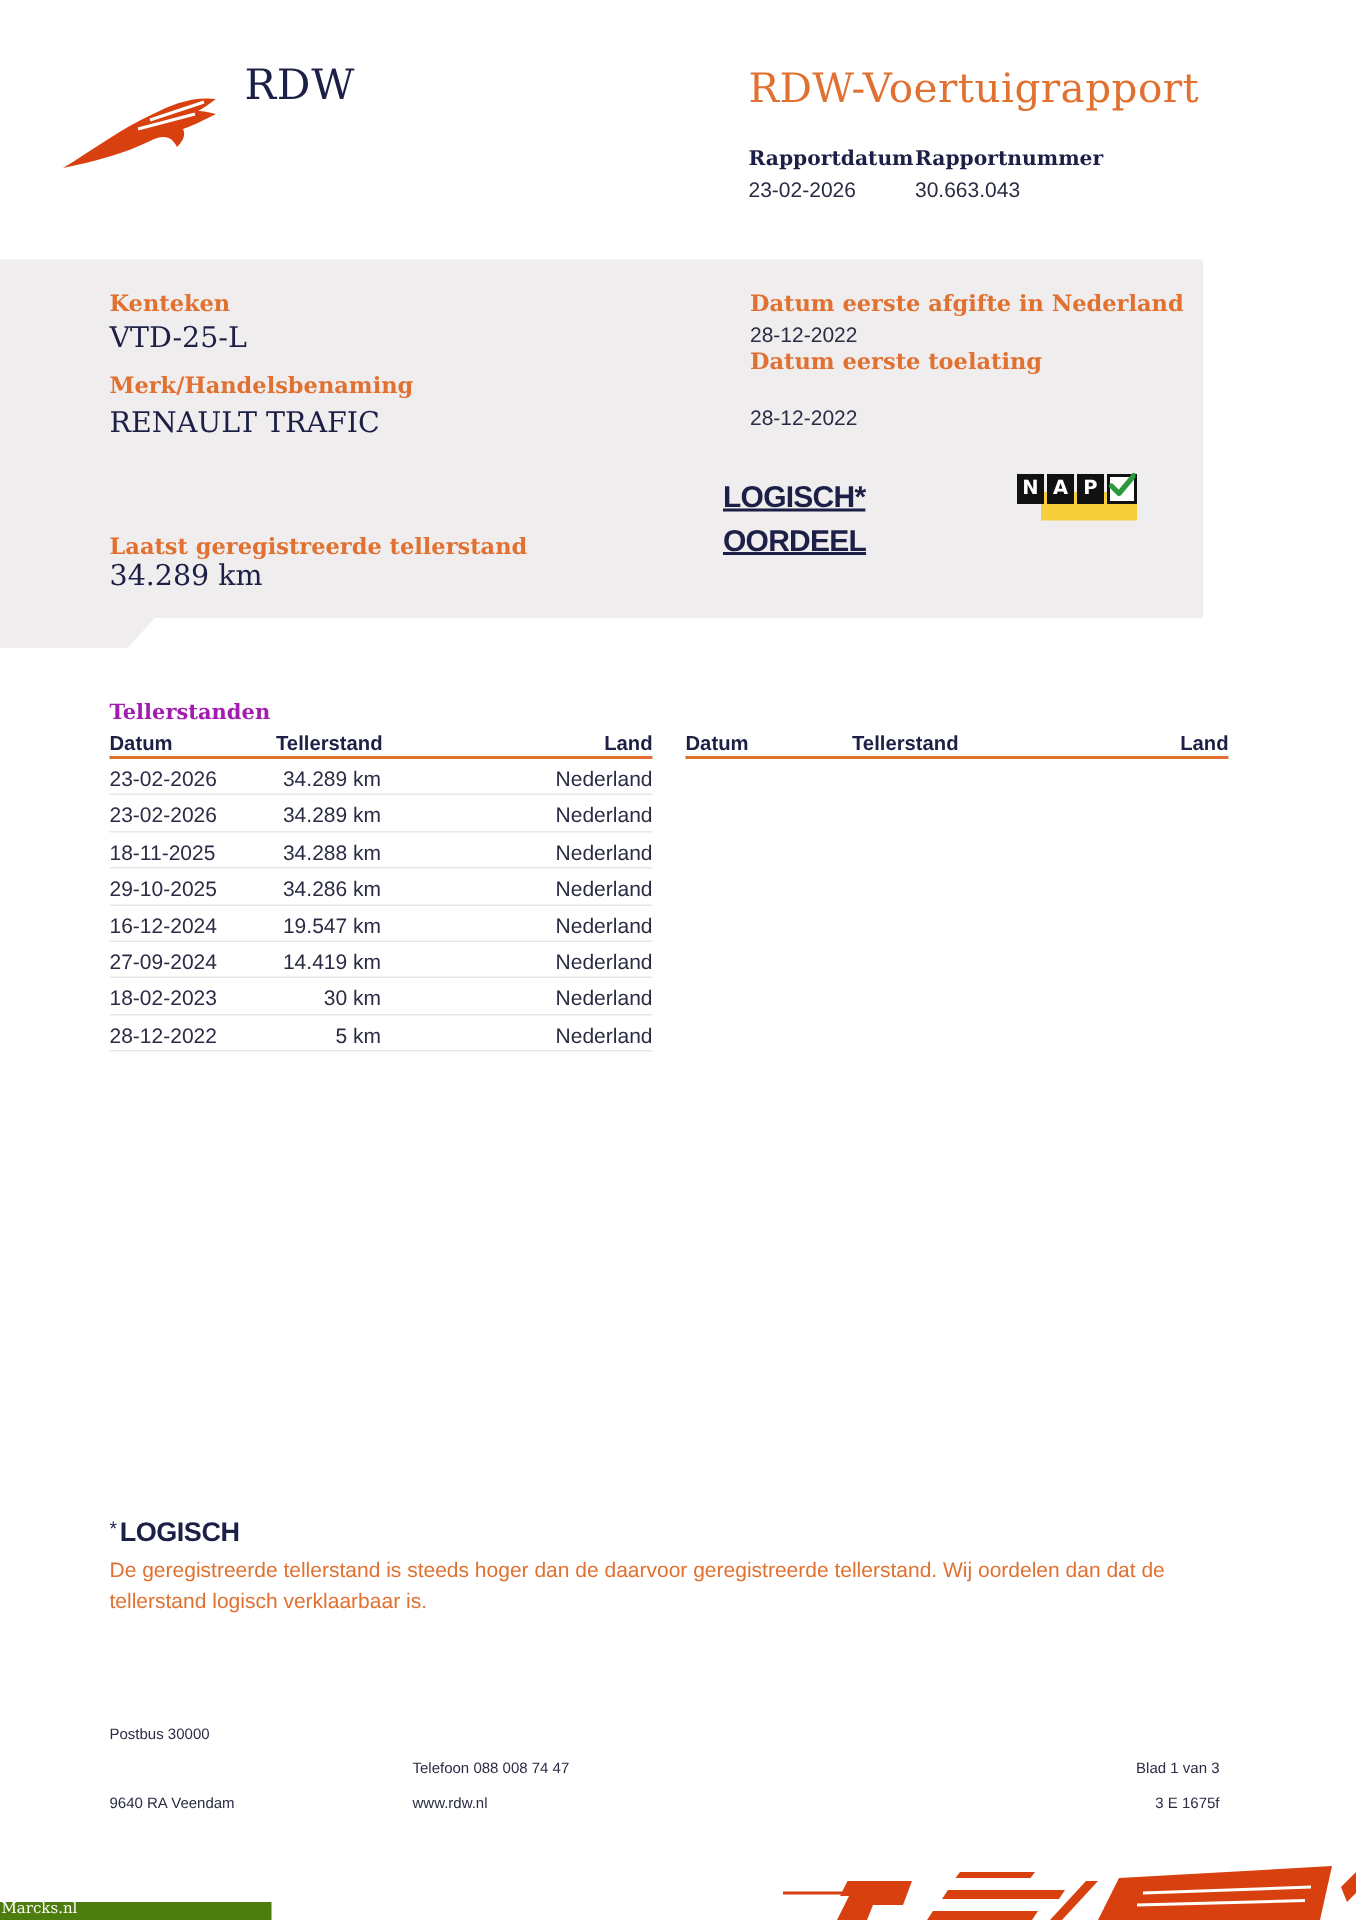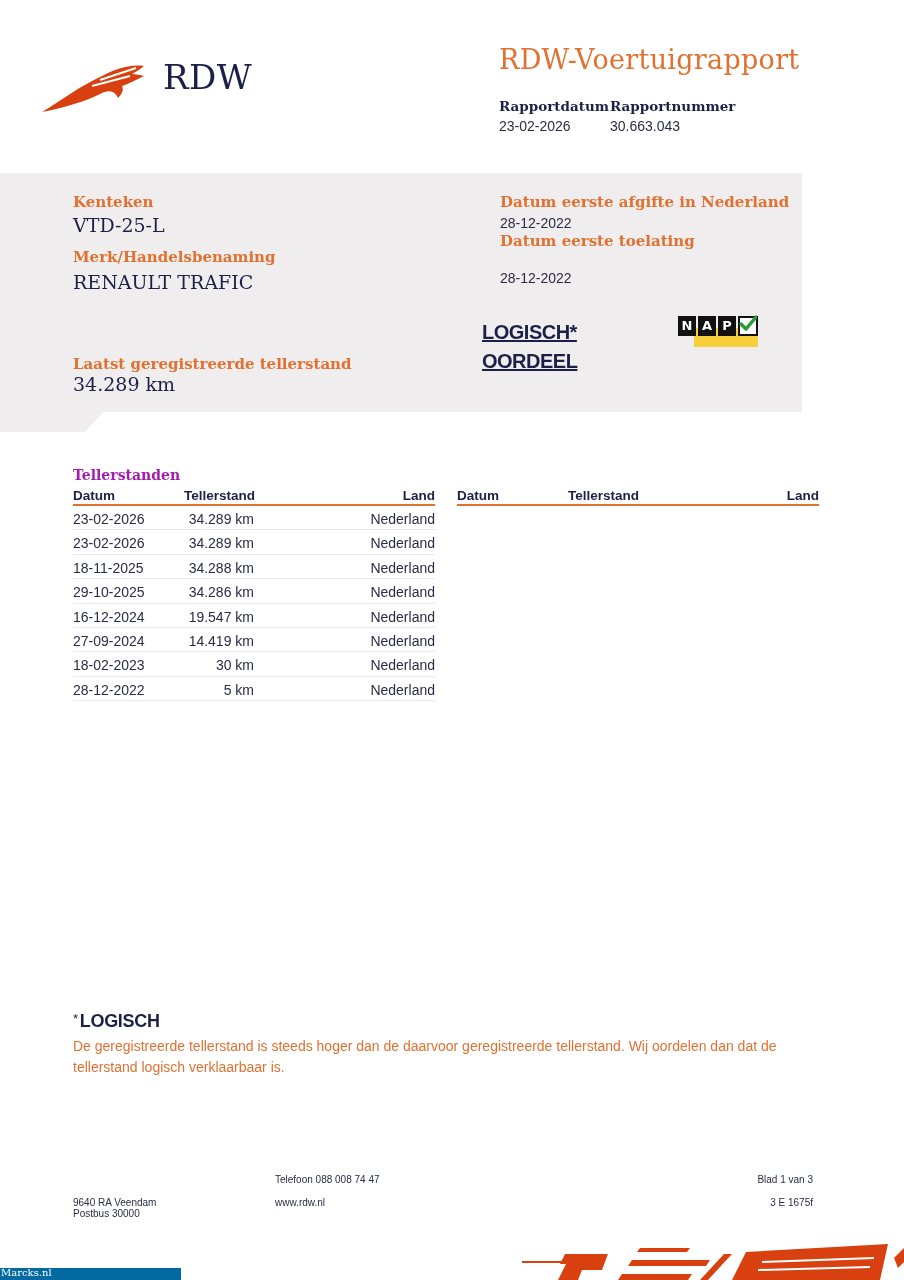--- a/index.html
+++ b/index.html
@@ -5,21 +5,21 @@
     * { box-sizing: border-box; margin: 0; padding: 0; }
     html, body { width: 904px; height: 1280px; background: #ffffff; overflow: hidden; }
     body { position: relative; font-family: "Liberation Sans", sans-serif; color: #1d2046; }
 
     .serif { font-family: "DejaVu Serif", "Liberation Serif", serif; }
     .slab-bold { font-family: "DejaVu Serif", "Liberation Serif", serif; font-weight: bold; }
 
     
     #logo { position: absolute; left: 40px; top: 40px; width: 220px; height: 80px; }
     #logo svg { position: absolute; left: 0; top: 16px; }
-    #logo .wordmark { position: absolute; left: 123px; top: 17px; font-size: 34px; color: #1d2046; letter-spacing: 0.5px; }
+    #logo .wordmark { position: absolute; left: 123px; top: 0; font-size: 28px; color: #1d2046; letter-spacing: 0.5px; }
 
     #report-title { position: absolute; left: 499px; top: 44px; font-size: 27px; color: #e07131; letter-spacing: 0.3px; }
     .meta-label { position: absolute; top: 98px; font-size: 13.5px; font-weight: bold; color: #1d2046; }
     .meta-value { position: absolute; top: 118px; font-size: 14px; color: #2a2c44; }
 
     
     #panel { position: absolute; left: 0; top: 173px; width: 802px; height: 239px; background: #f0edee; }
     #panel-tab { position: absolute; left: 0; top: 411px; width: 104px; height: 21px; background: #f0edee;
                  clip-path: polygon(0 0, 100% 0, 82% 100%, 0 100%); }
 
@@ -50,21 +50,21 @@
     
     #footnote-title { position: absolute; left: 73px; top: 1011px; font-size: 18px; font-weight: 900; color: #1d2046; letter-spacing: -0.3px; }
     #footnote-title .ast { font-size: 13px; vertical-align: 4px; margin-right: 2px; font-weight: normal; }
     #footnote-text { position: absolute; left: 73px; top: 1036px; width: 720px; font-size: 14px; line-height: 21px; color: #e07131; }
 
     
     .foot { position: absolute; font-size: 10px; color: #2a2c44; }
 
     
     #bottom-stripes { position: absolute; left: 510px; top: 1240px; }
-    #watermark-bar { position: absolute; left: 0; top: 1268px; width: 181px; height: 12px; background: #0369a1; }
+    #watermark-bar { position: absolute; left: 0; top: 1268px; width: 181px; height: 12px; background: #4d7c0f; }
     #watermark-bar span { position: absolute; left: 1px; top: -1px; font-size: 10px; color: #ffffff; font-family: "DejaVu Serif", serif; }
   </style>
 </head>
 <body>
 
 <div id="logo">
   <svg width="110" height="60" viewBox="0 0 110 60">
     <path d="M2 56 C 22 44, 40 30, 62 20 C 74 14, 88 8, 104 10 C 100 13, 96 16, 92 18 C 96 18, 100 19, 104 20 C 96 24, 88 28, 82 30 C 84 34, 82 38, 78 42 C 74 34, 68 34, 60 38 C 44 46, 22 52, 2 56 Z" fill="#d8400f"></path>
     <path d="M60 24 L 96 12" stroke="#ffffff" stroke-width="2" fill="none"></path>
     <path d="M52 30 L 90 20" stroke="#ffffff" stroke-width="2" fill="none"></path>
@@ -167,21 +167,21 @@
     <span class="c-km">Tellerstand</span>
     <span class="c-land">Land</span>
   </div>
 </div>
 
 <div id="footnote-title">
   <span class="ast">*</span><span>LOGISCH</span>
 </div>
 <div id="footnote-text">De geregistreerde tellerstand is steeds hoger dan de daarvoor geregistreerde tellerstand. Wij oordelen dan dat de tellerstand logisch verklaarbaar is.</div>
 
-<div class="foot" style="left:73px; top:1208px;">Postbus 30000</div>
+<div class="foot" style="left:73px; top:1151px;">Postbus 30000</div>
 <div class="foot" style="left:73px; top:1197px;">9640 RA Veendam</div>
 <div class="foot" style="left:275px; top:1174px;">Telefoon 088 008 74 47</div>
 <div class="foot" style="left:275px; top:1197px;">www.rdw.nl</div>
 <div class="foot" style="right:91px; top:1174px; ">Blad 1 van 3</div>
 <div class="foot" style="right:91px; top:1197px; text-align:right;">3 E 1675f</div>
 
 <svg id="bottom-stripes" width="394" height="40" viewBox="0 0 394 40">
   <line x1="12" y1="22" x2="60" y2="22" stroke="#d8400f" stroke-width="2"></line>
   <polygon points="55,14 98,14 92,30 72,30 68,40 48,40 56,24 50,24" fill="#d8400f"></polygon>
   <polygon points="130,8 180,8 177,12 127,12" fill="#d8400f"></polygon>

